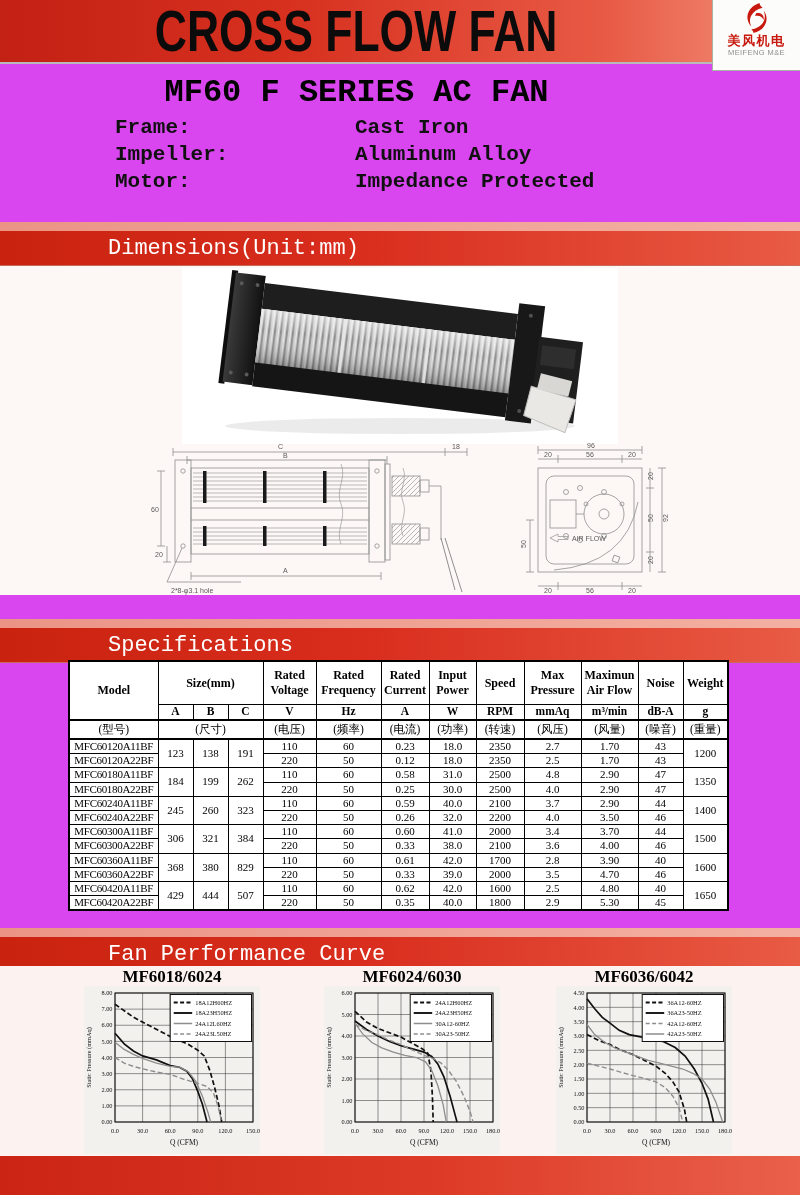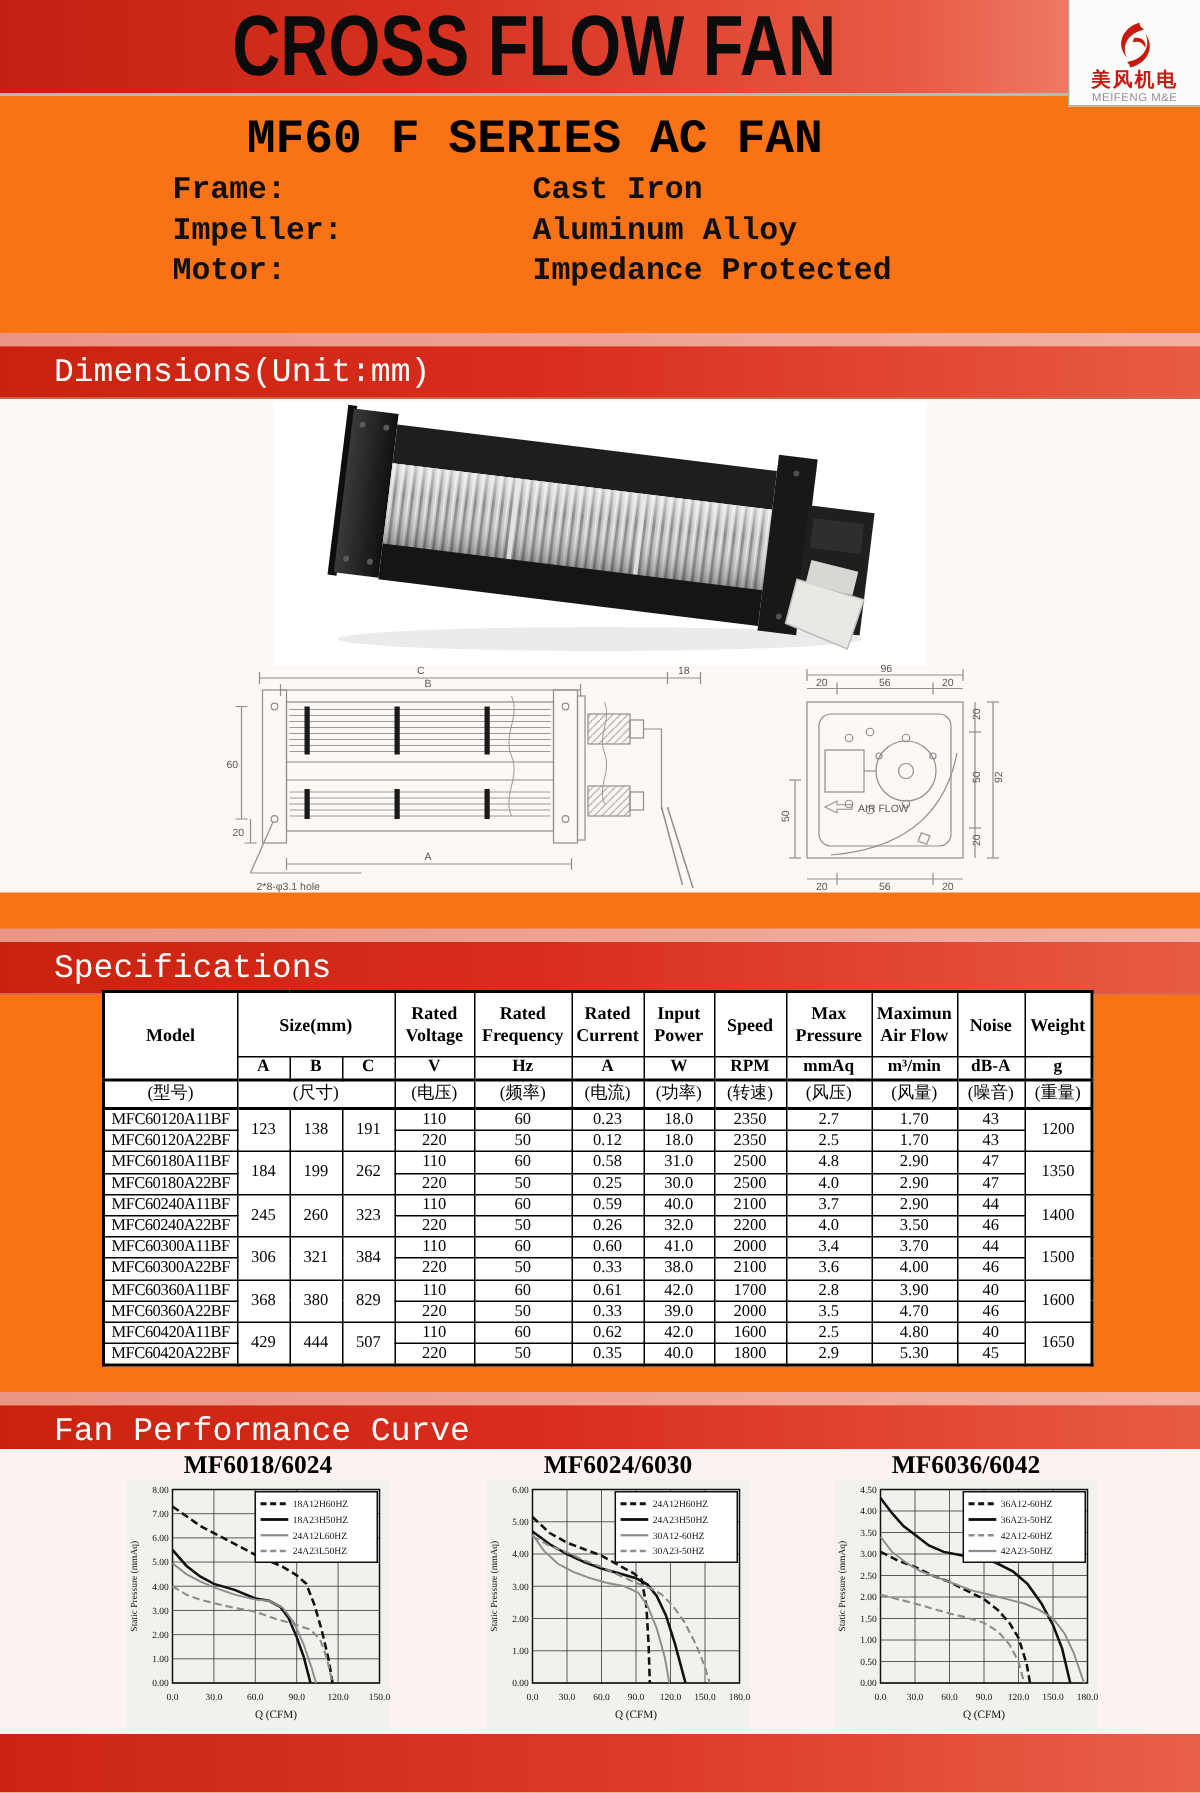--- a/index.html
+++ b/index.html
@@ -1,46 +1,46 @@
 <!DOCTYPE html>
 <html><head>
 <meta charset="utf-8">
 <style>
   * { margin:0; padding:0; box-sizing:border-box; }
   html,body { background:#ffffff; }
-  .page { position:relative; width:800px; height:1195px; background:#f97316; overflow:hidden;
+  .page { position:relative; width:800px; height:1195px; background:#d946ef; overflow:hidden;
           font-family:"Liberation Sans", sans-serif; }
 
   
   .top-banner { position:absolute; top:0; left:0; width:713px; height:64px;
     background:linear-gradient(90deg,#c32114 0%, #d7301f 40%, #e85a45 85%, #ee7a64 100%);
     border-bottom:2px solid #b9b9b9;
     display:flex; align-items:center; justify-content:center; }
   .top-title { font-size:57px; font-weight:600; color:#0b0b0b; letter-spacing:0px;
     transform:scaleX(0.78); white-space:nowrap; }
   .logo-box { position:absolute; top:0; right:0; width:88px; height:71px; background:#fcfcfa;
     border-left:1px solid #a8b3a8; border-bottom:1px solid #a8b3a8;
-    display:flex; flex-direction:column; align-items:center; padding-top:14px; }
+    display:flex; flex-direction:column; align-items:center; padding-top:2px; }
   .logo-cn { color:#c7190e; font-weight:bold; font-size:13px; letter-spacing:1.5px; line-height:1.05;
     font-family:"Liberation Sans",sans-serif; }
   .logo-en { color:#8f8f8f; font-size:7.5px; letter-spacing:0.4px; }
 
   
   .series-title { position:absolute; top:74px; left:0; width:713px; text-align:center;
     font-family:"Liberation Mono", monospace; font-weight:bold; font-size:32px; color:#000; }
   .spec-list { position:absolute; top:114px; left:115px;
     font-family:"Liberation Mono", monospace; font-size:21px; color:#101010; }
   .spec-row { display:flex; height:27px; align-items:center;font-weight:bold; }
   .spec-label { width:240px; }
 
   
   .banner { position:absolute; left:0; width:100%; }
   .banner .strip { height:9px; background:linear-gradient(90deg,#eb9486,#f3b0a2); }
   .banner .bar { height:35px; color:#fff; font-family:"Liberation Mono", monospace;
-    font-size:22px; display:flex; align-items:center; padding-left:36px;
+    font-size:22px; display:flex; align-items:center; padding-left:108px;
     background:linear-gradient(90deg,#c9230f 0%, #d92d1e 45%, #e85b44 100%);
     border-bottom:1px solid #c96a5a; }
   #banner-dim  { top:222px; }
   #banner-spec { top:619px; }
   #banner-perf { top:928px; }
 
   .dim-bg { position:absolute; top:266px; left:0; width:800px; height:329px; background:#fdf7f5; }
   .charts-bg { position:absolute; top:966px; left:0; width:800px; height:190px; background:#fcf3f0; }
 
   

